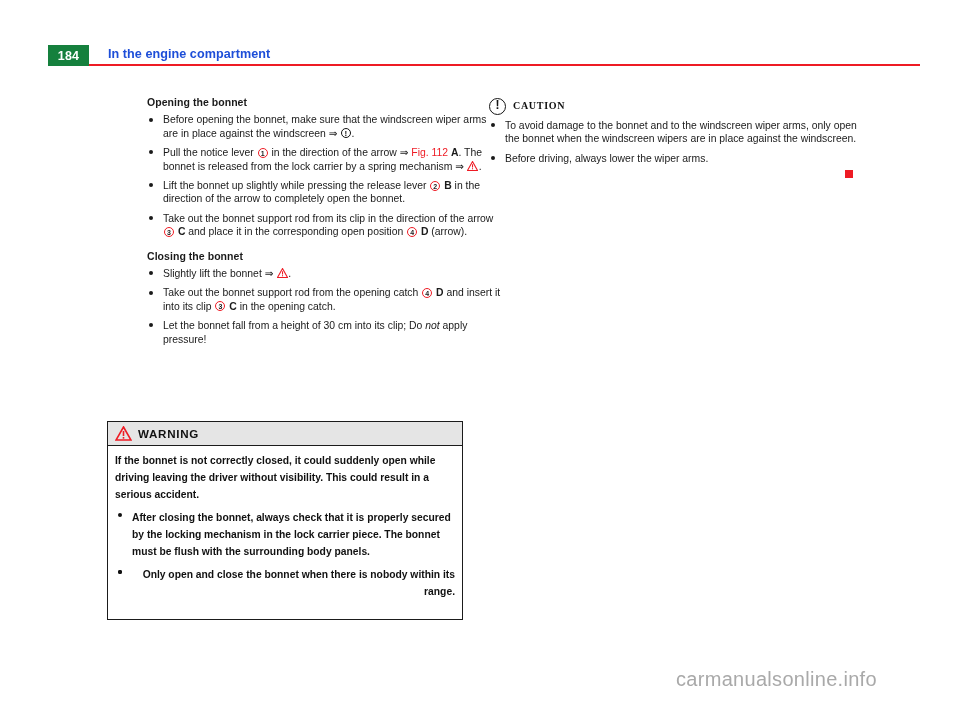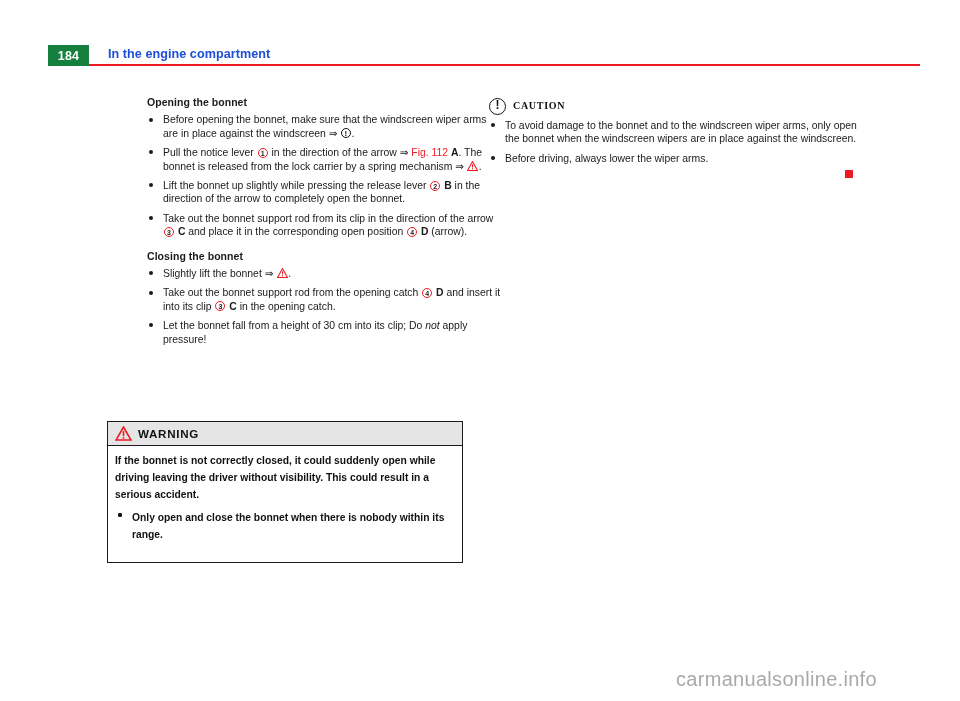--- a/index.html
+++ b/index.html
@@ -155,21 +155,21 @@
   }
   #warning-body {
     padding: 6px 7px 7px 7px;
     font-size: 10.3px;
     line-height: 17px;
     font-weight: bold;
     color: #111111;
   }
   #warning-body p.para { margin: 0 0 6px 0; }
   #warning-body .bullet { margin-bottom: 6px; padding-left: 17px; }
-  #warning-body .bullet:last-child { margin-bottom: 12px; }
+  #warning-body .bullet:last-child { margin-bottom: 12px; text-align: right; }
   #warning-body .bullet .dot { background: #111111; left: 3px; }
 
   
   #caution-header {
     display: flex;
     align-items: center;
     margin-bottom: 3px;
     height: 20px;
   }
   #caution-icon {
@@ -282,20 +282,24 @@
           <rect x="7.7" y="5" width="1.6" height="5" fill="#ee1b24"></rect>
           <rect x="7.7" y="11" width="1.6" height="1.7" fill="#ee1b24"></rect>
         </svg>
     </span>
     <span id="warning-title">WARNING</span>
   </div>
   <div id="warning-body">
     <p class="para">If the bonnet is not correctly closed, it could suddenly open while driving leaving the driver without visibility. This could result in a serious accident.</p>
     <div class="bullet">
       <span class="dot"></span>
+      <span>After closing the bonnet, always check that it is properly secured by the locking mechanism in the lock carrier piece. The bonnet must be flush with the surrounding body panels.</span>
+    </div>
+    <div class="bullet">
+      <span class="dot"></span>
     </div>
     <div class="bullet">
       <span class="dot"></span>
       <span>Only open and close the bonnet when there is nobody within its range.</span>
     </div>
   </div>
 </div>
 
 <div id="right-column" class="column">
   <div id="caution-header">

